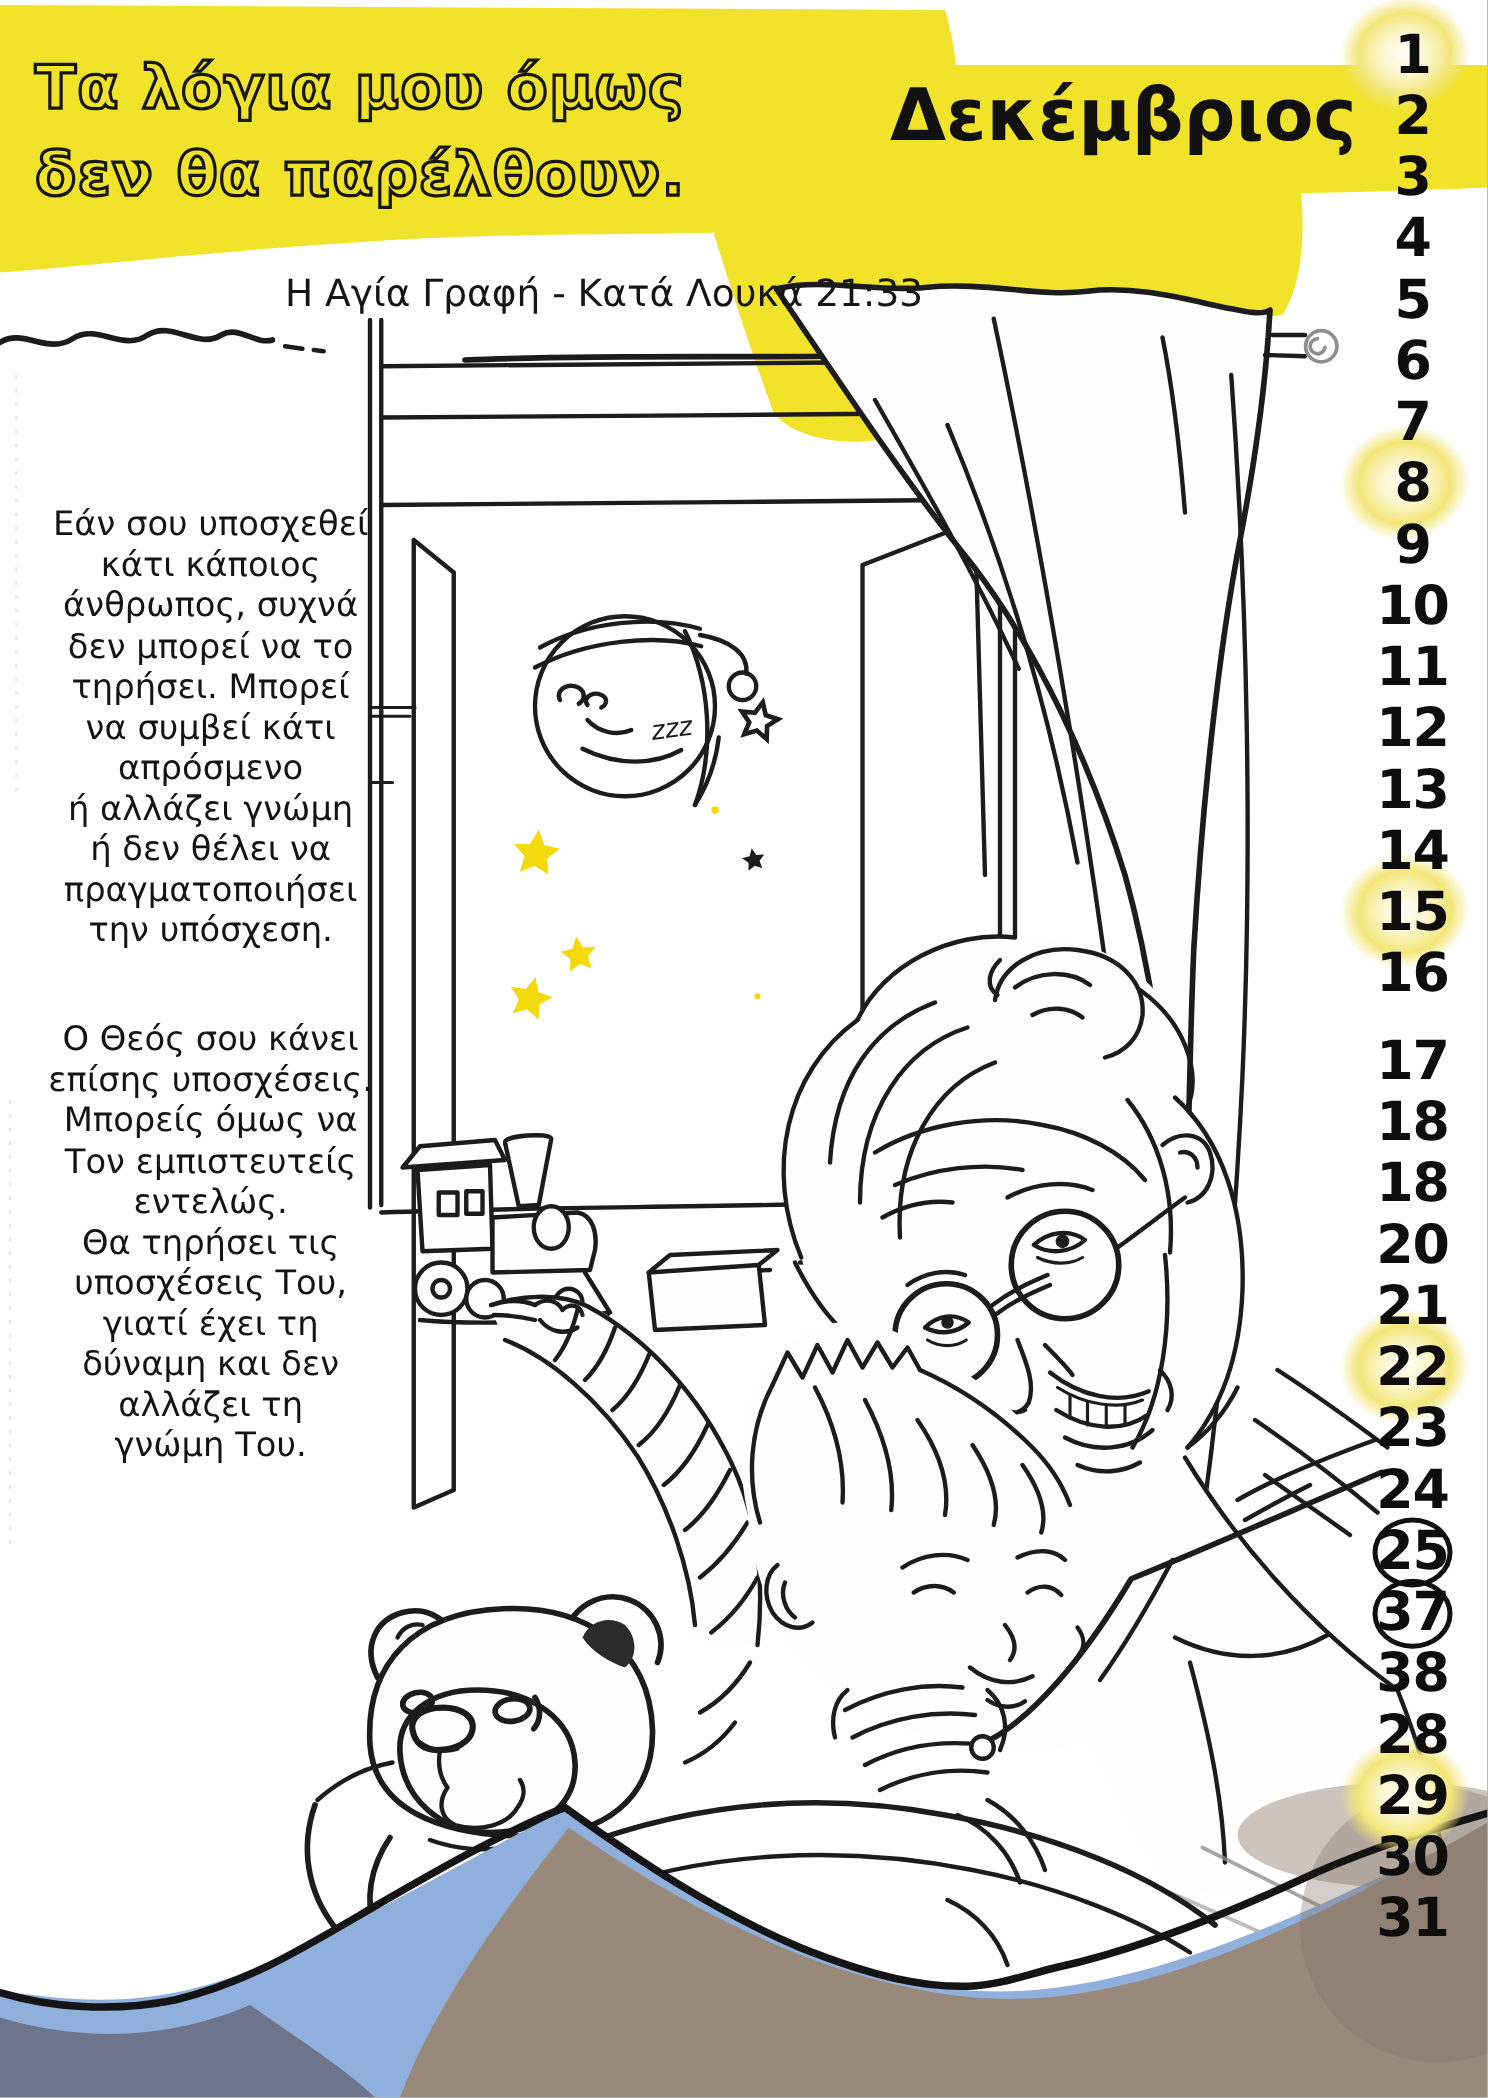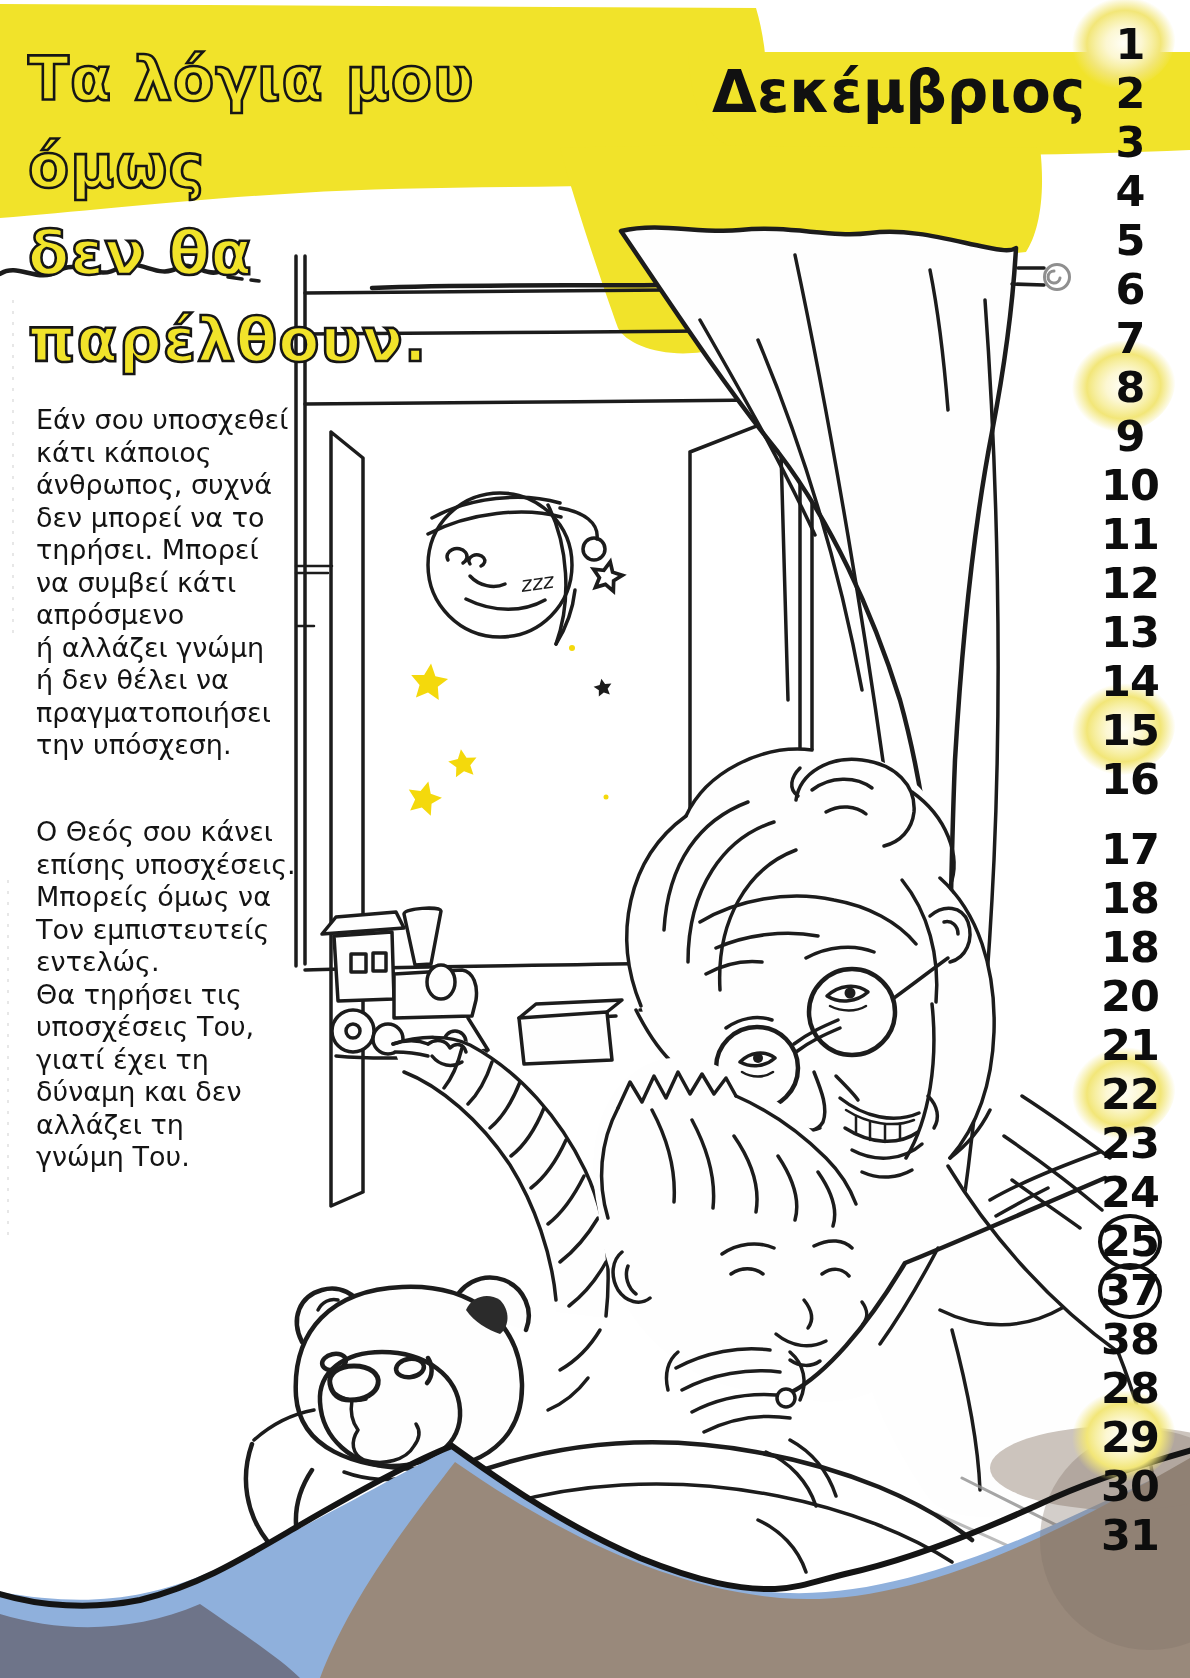--- a/index.html
+++ b/index.html
@@ -11,35 +11,35 @@
   html,body{margin:0;padding:0;background:#888;}
   .page{
     position:relative;width:1190px;height:1678px;margin:0 auto;
     background:var(--paper);overflow:hidden;
     font-family:"DejaVu Sans", sans-serif;color:var(--ink);
   }
   .page svg{position:absolute;left:0;top:0;}
   
   .verse-title{
     position:absolute;left:28px;top:36px;width:620px;z-index:3;
-    font-size:60px;font-weight:700;line-height:1.45;letter-spacing:1px;
+    font-size:48px;font-weight:700;line-height:1.45;letter-spacing:1px;
     color:var(--highlighter);
     -webkit-text-stroke:2.6px #161616;
   }
   .verse-ref{
     position:absolute;left:228px;top:218px;width:500px;z-index:3;
     font-size:30px;font-weight:500;color:#151515;white-space:nowrap;
   }
   .month-title{
     position:absolute;left:712px;top:58px;width:400px;z-index:3;
     font-size:58px;font-weight:700;color:#111;letter-spacing:0px;white-space:nowrap;
   }
   .para{
     position:absolute;left:36px;width:265px;z-index:3;
-    font-size:27px;line-height:32.5px;color:#141414;white-space:pre-line;
+    font-size:27px;line-height:32.5px;color:#141414;white-space:pre-line;text-align:center;
   }
   .para.p1{top:404px;}
   .para.p2{top:816px;}
   
   .days-col{
     position:absolute;left:1082px;top:20px;width:96px;z-index:4;
   }
   .day{
     position:relative;height:49px;display:flex;align-items:center;justify-content:center;
   }
@@ -296,20 +296,21 @@
       <ellipse cx="1150" cy="1540" rx="110" ry="110" fill="rgba(130,115,102,0.35)"></ellipse>
       <path d="M0,1594 C40,1606 90,1610 140,1600 C200,1585 240,1560 300,1525 C350,1496 410,1462 452,1446 C510,1488 570,1528 640,1558 C700,1582 740,1590 775,1589 C800,1588 820,1580 845,1574 C900,1562 970,1536 1040,1504 C1090,1480 1150,1462 1192,1450" fill="none" stroke="#141414" stroke-width="6" stroke-linecap="round"></path>
     </g>
   </svg>
 
   <div class="verse-title">
     <div>Τα λόγια μου όμως</div>
     <div>δεν θα παρέλθουν.</div>
   </div>
 
+  <div class="verse-ref">Η Αγία Γραφή - Κατά Λουκά 21:33</div>
 
   <div class="month-title">Δεκέμβριος</div>
 
   <div class="para p1">Εάν σου υποσχεθεί
 κάτι κάποιος
 άνθρωπος, συχνά
 δεν μπορεί να το
 τηρήσει. Μπορεί
 να συμβεί κάτι
 απρόσμενο

